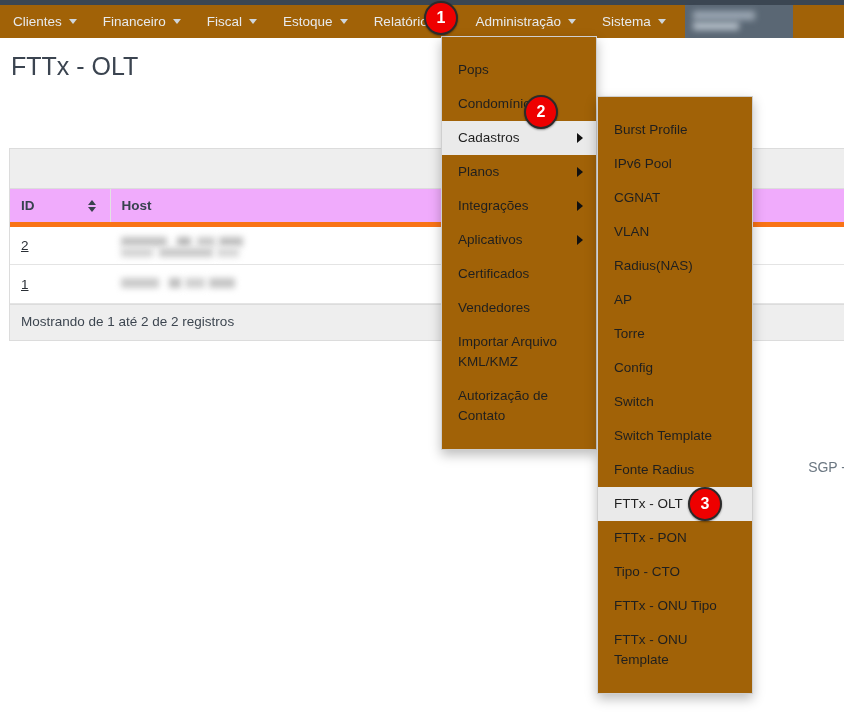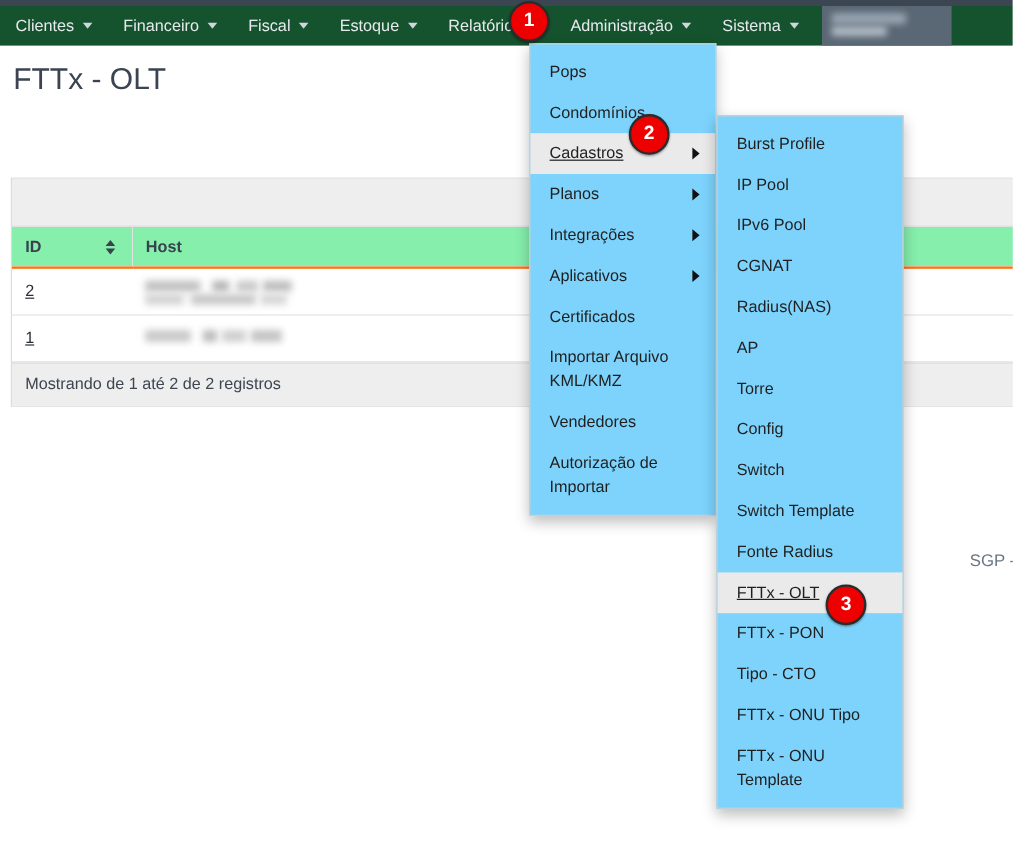--- a/index.html
+++ b/index.html
@@ -13,21 +13,21 @@
   }
   #app { position: relative; width: 844px; height: 723px; background:#fff; }
 
   
   .navbar-top-strip {
     position:absolute; top:0; left:0; width:844px; height:5px;
     background:#3b4652;
   }
   .navbar {
     position:absolute; top:5px; left:0; width:844px; height:33px;
-    background:#14532d;
+    background:#a16207;
     display:flex; align-items:stretch;
   }
   .nav-item {
     display:flex; align-items:center; gap:7px;
     padding:0 13px;
     color:#e7eaed; font-size:13.5px; line-height:1;
     white-space:nowrap; cursor:pointer;
   }
   .caret-down {
     width:0;height:0;
@@ -59,22 +59,22 @@
   
   .panel {
     position:absolute; left:9px; top:148px; width:866px;
     border:1px solid #dcdcdc; background:#fff;
   }
   .panel-toolbar {
     height:40px; background:#eeeeee; border-bottom:1px solid #dcdcdc;
   }
   table.data { width:100%; border-collapse:collapse; table-layout:fixed; }
   table.data thead th {
-    background:#86efac;
-    border-bottom:2px solid #f97316;
+    background:#f0abfc;
+    border-bottom:5px solid #f97316;
     font-size:13.5px; color:#37424e; font-weight:bold;
     text-align:left; padding:9px 11px; height:32px;
     position:relative;
   }
   th.col-id { width:100px; border-right:1px solid #e2e2e2; }
   th.col-host { width:auto; }
   .sort-ico {
     position:absolute; right:14px; top:50%; transform:translateY(-50%);
     display:flex; flex-direction:column; align-items:center; gap:2px;
     cursor:pointer;
@@ -104,35 +104,35 @@
   }
 
   
   .brand {
     position:absolute; right:-2px; top:459px;
     font-size:14px; color:#6b7782; white-space:nowrap;
   }
 
   
   .menu {
-    position:absolute; background:#7dd3fc;
+    position:absolute; background:#a16207;
     border:1px solid #cfcfcf;
     box-shadow: 0 5px 11px rgba(0,0,0,.26);
-    padding:6px 0;
+    padding:16px 0;
   }
   #menu-admin { left:441px; top:36px; width:156px; }
   #menu-cadastros { left:597px; top:96px; width:156px; }
   .menu-item {
     position:relative;
     display:block;
     padding:7px 16px;
     font-size:13.5px; color:#1f1f1f; line-height:20px;
     white-space:normal; cursor:pointer;
   }
-  .menu-item.active { background:#eaeaea;text-decoration:underline; }
+  .menu-item.active { background:#eaeaea; }
   .sub-caret {
     position:absolute; right:13px; top:50%; transform:translateY(-50%);
     width:0;height:0;
     border-top:5px solid transparent; border-bottom:5px solid transparent;
     border-left:6px solid #111;
   }
 
   
   .badge {
     position:absolute;
@@ -245,30 +245,30 @@
   <div class="brand">SGP - </div>
 
   <div class="menu" id="menu-admin">
       <div class="menu-item"><span>Pops</span></div>
       <div class="menu-item"><span>Condomínios</span></div>
       <div class="menu-item active"><span>Cadastros</span><span class="sub-caret"></span></div>
       <div class="menu-item"><span>Planos</span><span class="sub-caret"></span></div>
       <div class="menu-item"><span>Integrações</span><span class="sub-caret"></span></div>
       <div class="menu-item"><span>Aplicativos</span><span class="sub-caret"></span></div>
       <div class="menu-item"><span>Certificados</span></div>
+      <div class="menu-item"><span>Vendedores</span></div>
       <div class="menu-item"><span>Importar Arquivo KML/KMZ</span></div>
-      <div class="menu-item"><span>Vendedores</span></div>
-      <div class="menu-item"><span>Autorização de Importar</span></div>
+      <div class="menu-item"><span>Autorização de Contato</span></div>
     </div>
 
   <div class="menu" id="menu-cadastros">
       <div class="menu-item"><span>Burst Profile</span></div>
-      <div class="menu-item"><span>IP Pool</span></div>
       <div class="menu-item"><span>IPv6 Pool</span></div>
       <div class="menu-item"><span>CGNAT</span></div>
+      <div class="menu-item"><span>VLAN</span></div>
       <div class="menu-item"><span>Radius(NAS)</span></div>
       <div class="menu-item"><span>AP</span></div>
       <div class="menu-item"><span>Torre</span></div>
       <div class="menu-item"><span>Config</span></div>
       <div class="menu-item"><span>Switch</span></div>
       <div class="menu-item"><span>Switch Template</span></div>
       <div class="menu-item"><span>Fonte Radius</span></div>
       <div class="menu-item active"><span>FTTx - OLT</span></div>
       <div class="menu-item"><span>FTTx - PON</span></div>
       <div class="menu-item"><span>Tipo - CTO</span></div>

